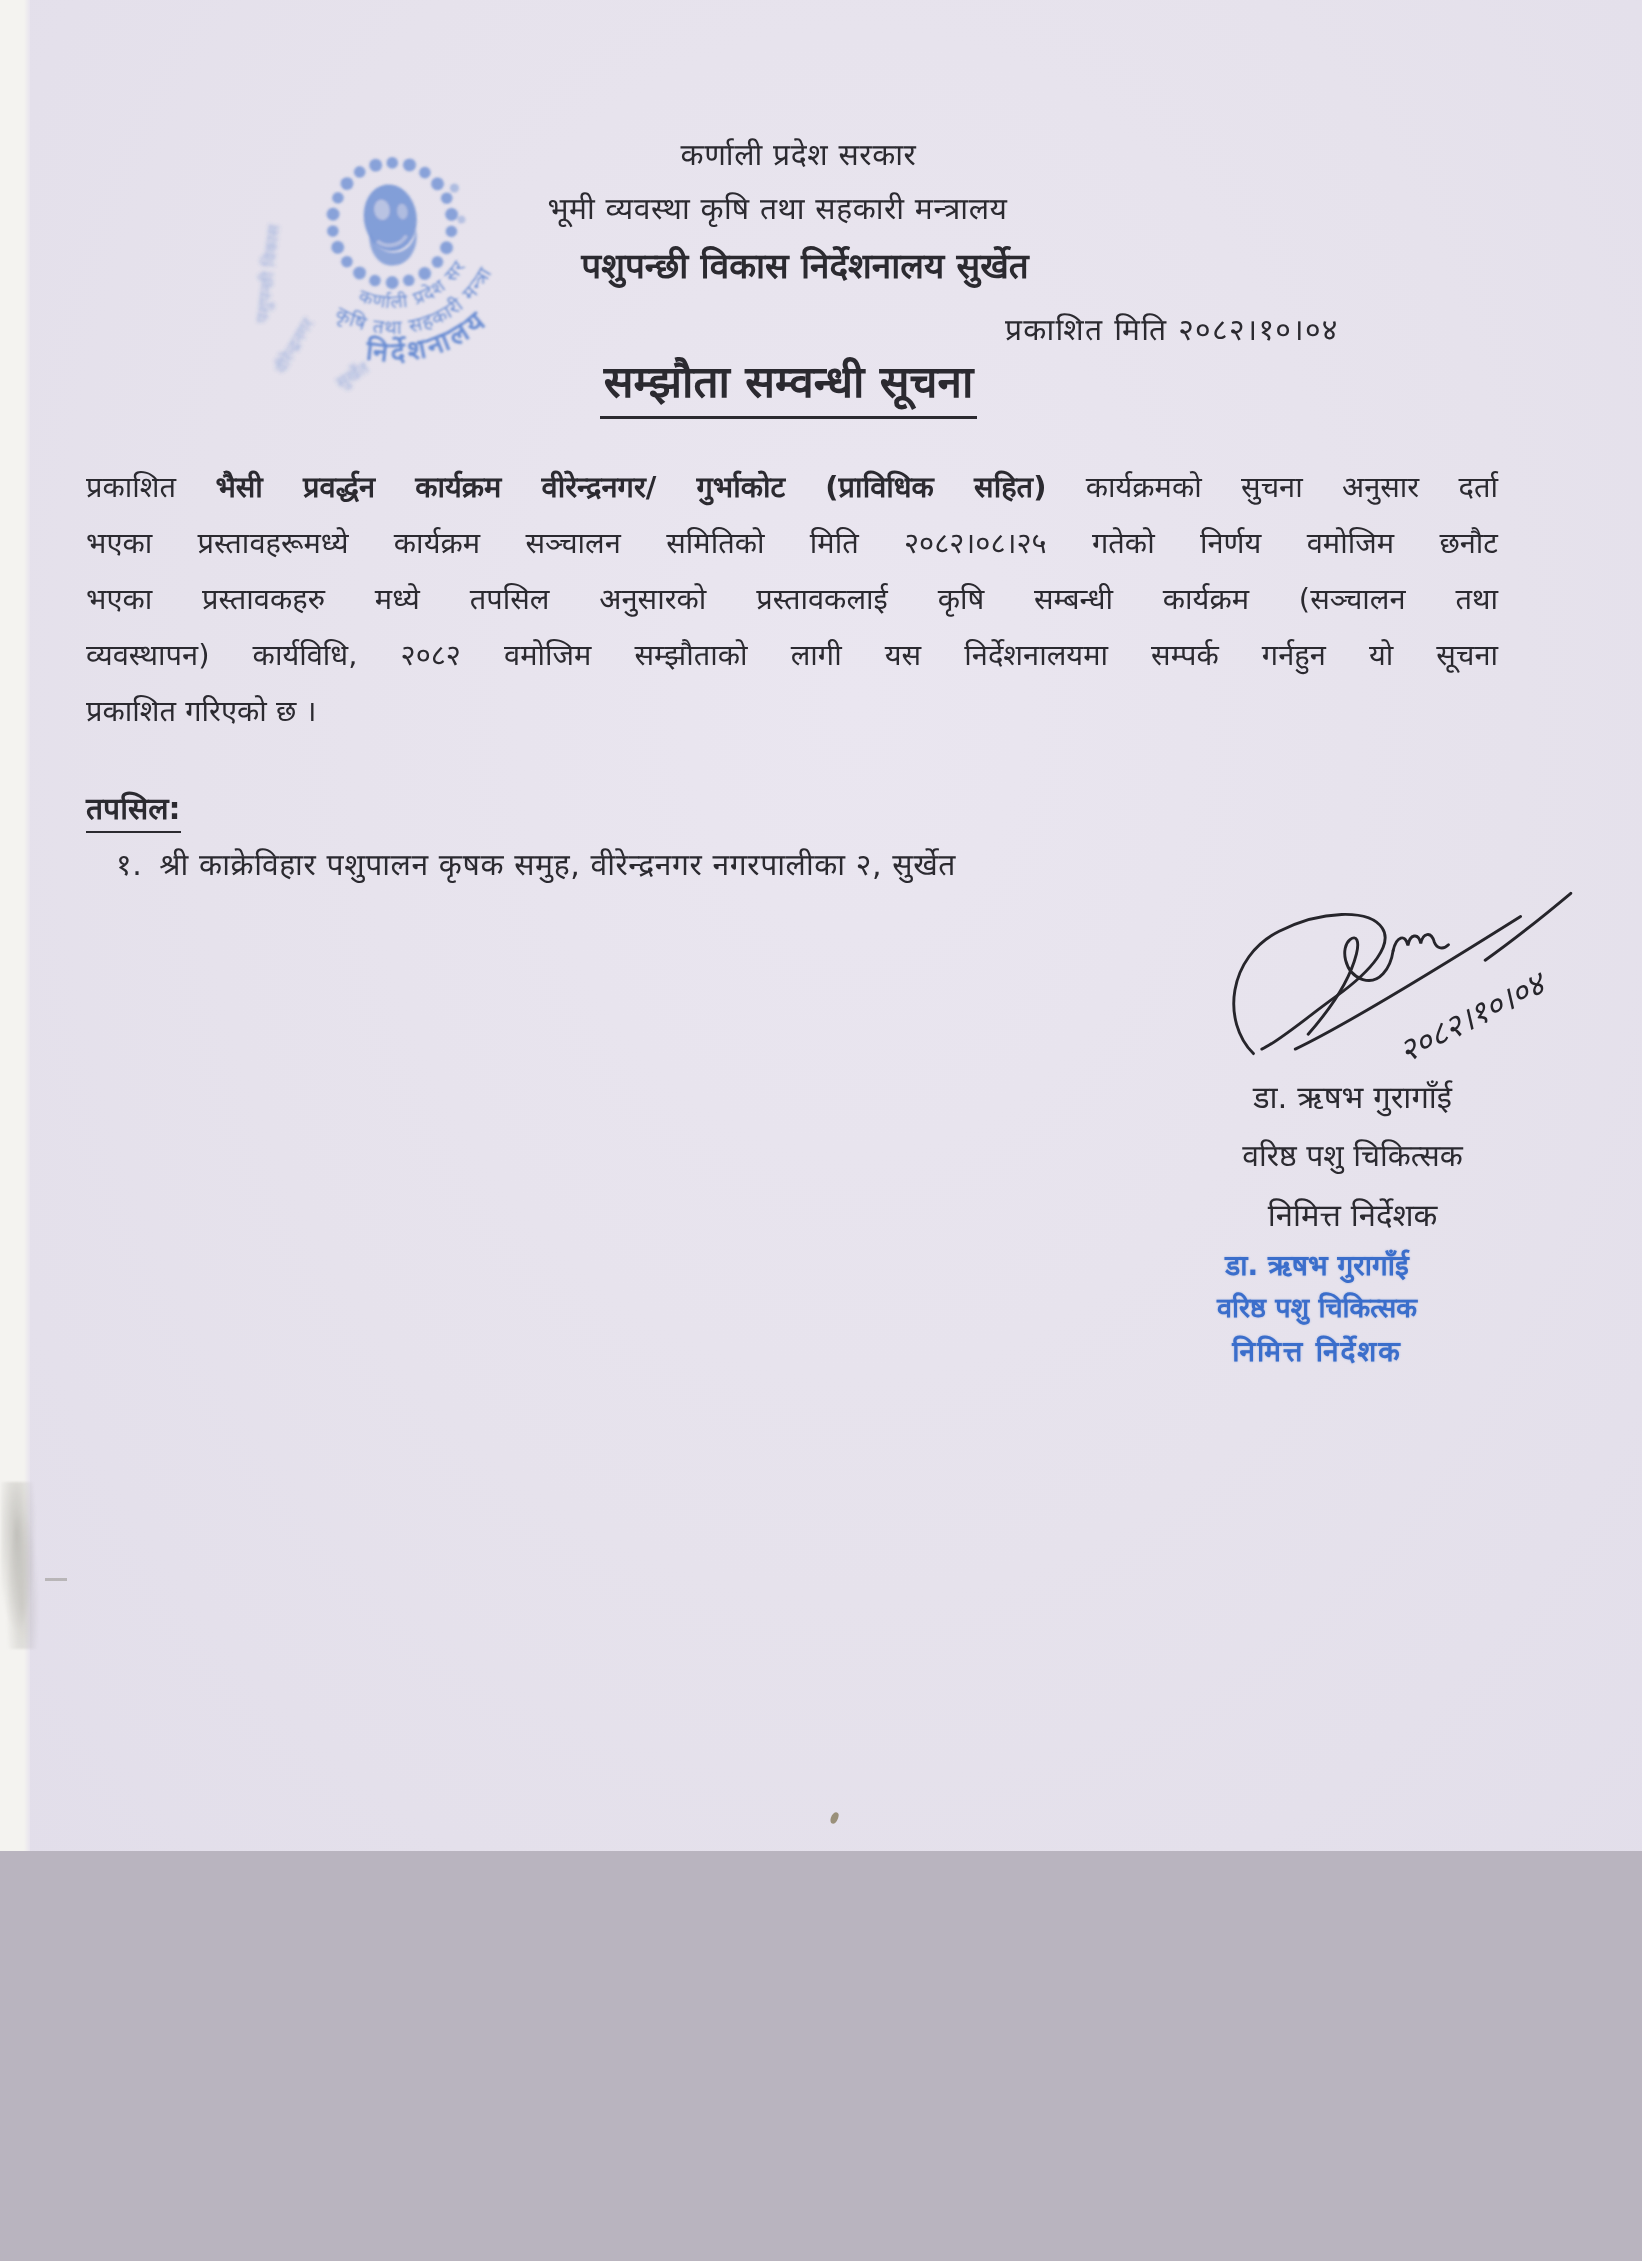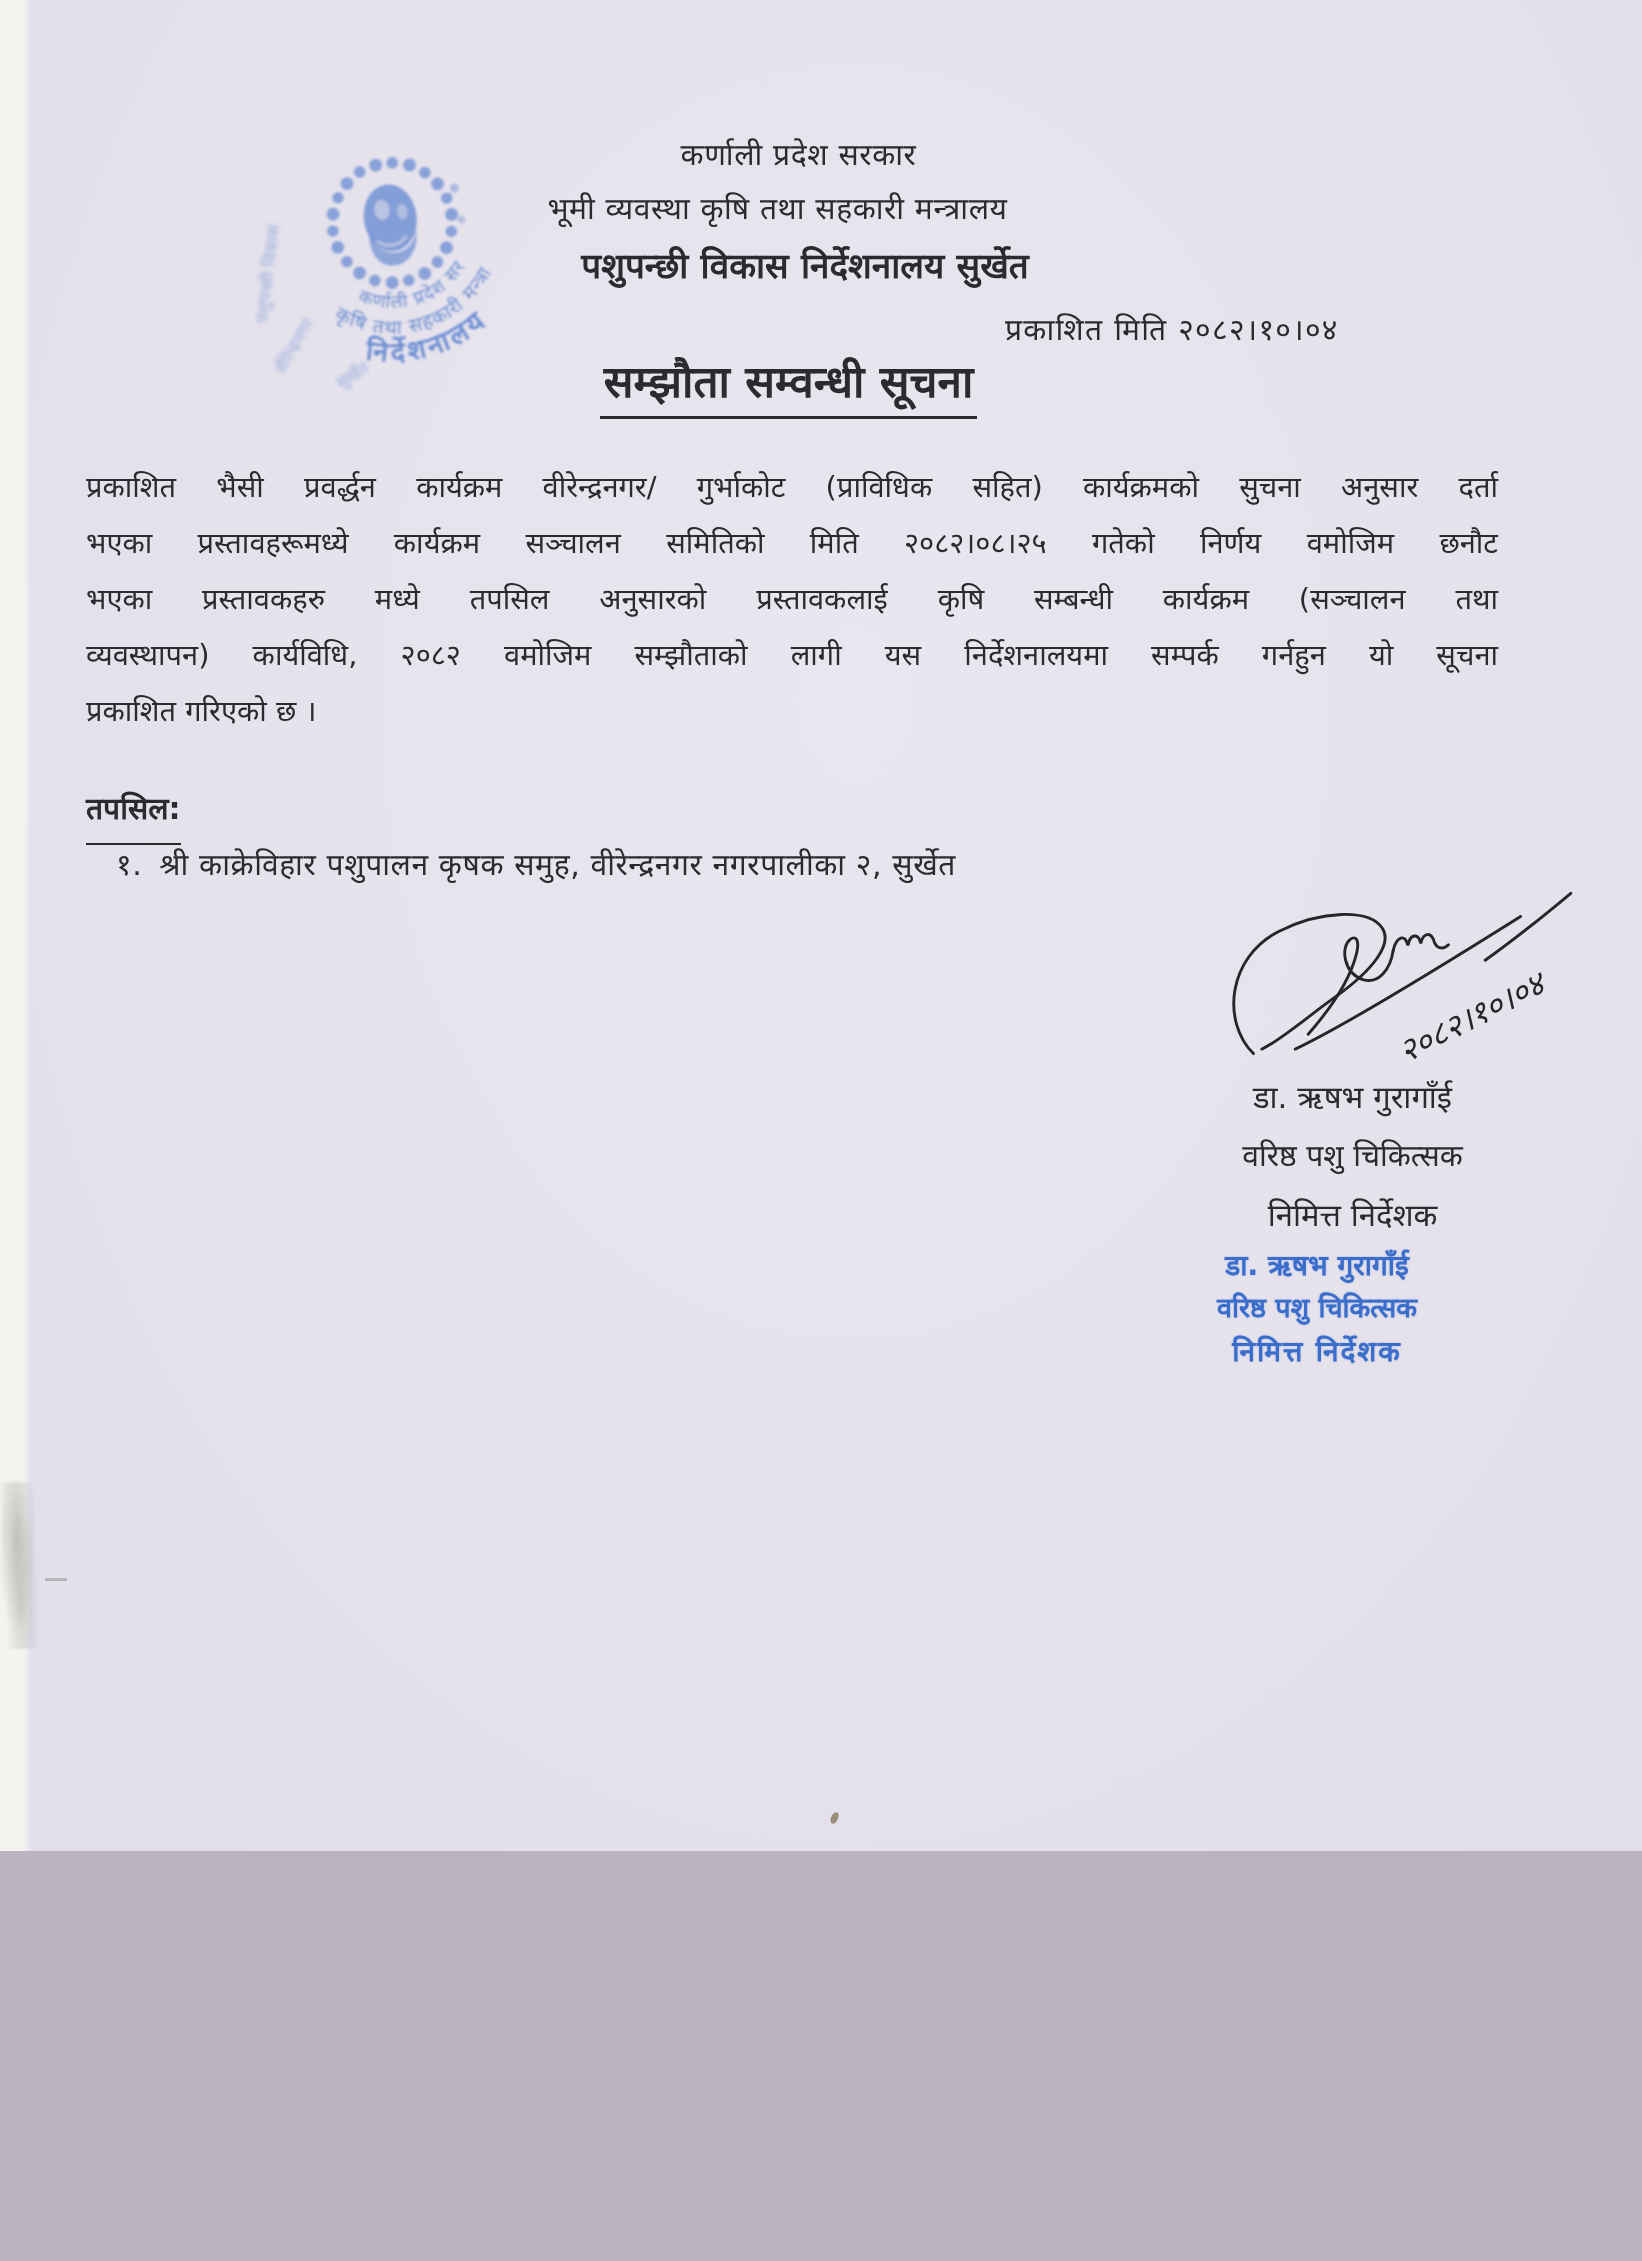--- a/index.html
+++ b/index.html
@@ -20,23 +20,23 @@
   .letterhead-line{letter-spacing:0.6px;}
   .gov{left:515px;top:133px;width:567px;font-size:30px;}
   .ministry{left:494px;top:187px;width:567px;font-size:30px;}
   .office{left:483px;top:241px;width:644px;font-size:35px;font-weight:bold;}
   .pubdate{left:1005px;top:308px;font-size:30px;letter-spacing:1.3px;}
   .title{left:531px;top:350px;width:515px;font-size:44px;font-weight:bold;}
   .title span{display:inline-block;border-bottom:3.2px solid #2b2a30;padding:0 3.9px 6.4px 3.9px;}
   .bodytext{left:86px;top:459px;width:1412px;font-size:29px;line-height:56px;}
   .bline{text-align:justify;text-align-last:justify;white-space:normal;}
   .bline.last{text-align:left;text-align-last:left;}
-  .bline b{font-weight:normal;margin-top:13px;}
+  .bline b{font-weight:bold;margin-top:13px;}
   .tapasil{left:86px;top:787px;font-size:30px;font-weight:bold;}
-  .tapasil span{display:inline-block;border-bottom:2.6px solid #2b2a30;padding-bottom:15px;}
+  .tapasil span{display:inline-block;border-bottom:2.6px solid #2b2a30;padding-bottom:3px;}
   .listitem{left:116px;top:843px;font-size:30px;letter-spacing:0.6px;}
   .listitem .num{margin-right:17px;}
   .signatory{left:1153px;width:399px;text-align:center;}
   .sig-name{top:1075px;font-size:31px;font-weight:500;}
   .sig-desig{top:1134px;font-size:30px;font-weight:500;}
   .sig-role{top:1193px;font-size:31px;font-weight:500;}
   .bluestamp{left:1156px;width:322px;text-align:center;color:#3b6ecb;font-weight:bold;text-shadow:0 0 1.9px rgba(59,110,203,.45);}
   .st1{top:1245px;font-size:28px;}
   .st2{top:1288px;font-size:27px;}
   .st3{top:1331px;font-size:28px;letter-spacing:1.9px;}

